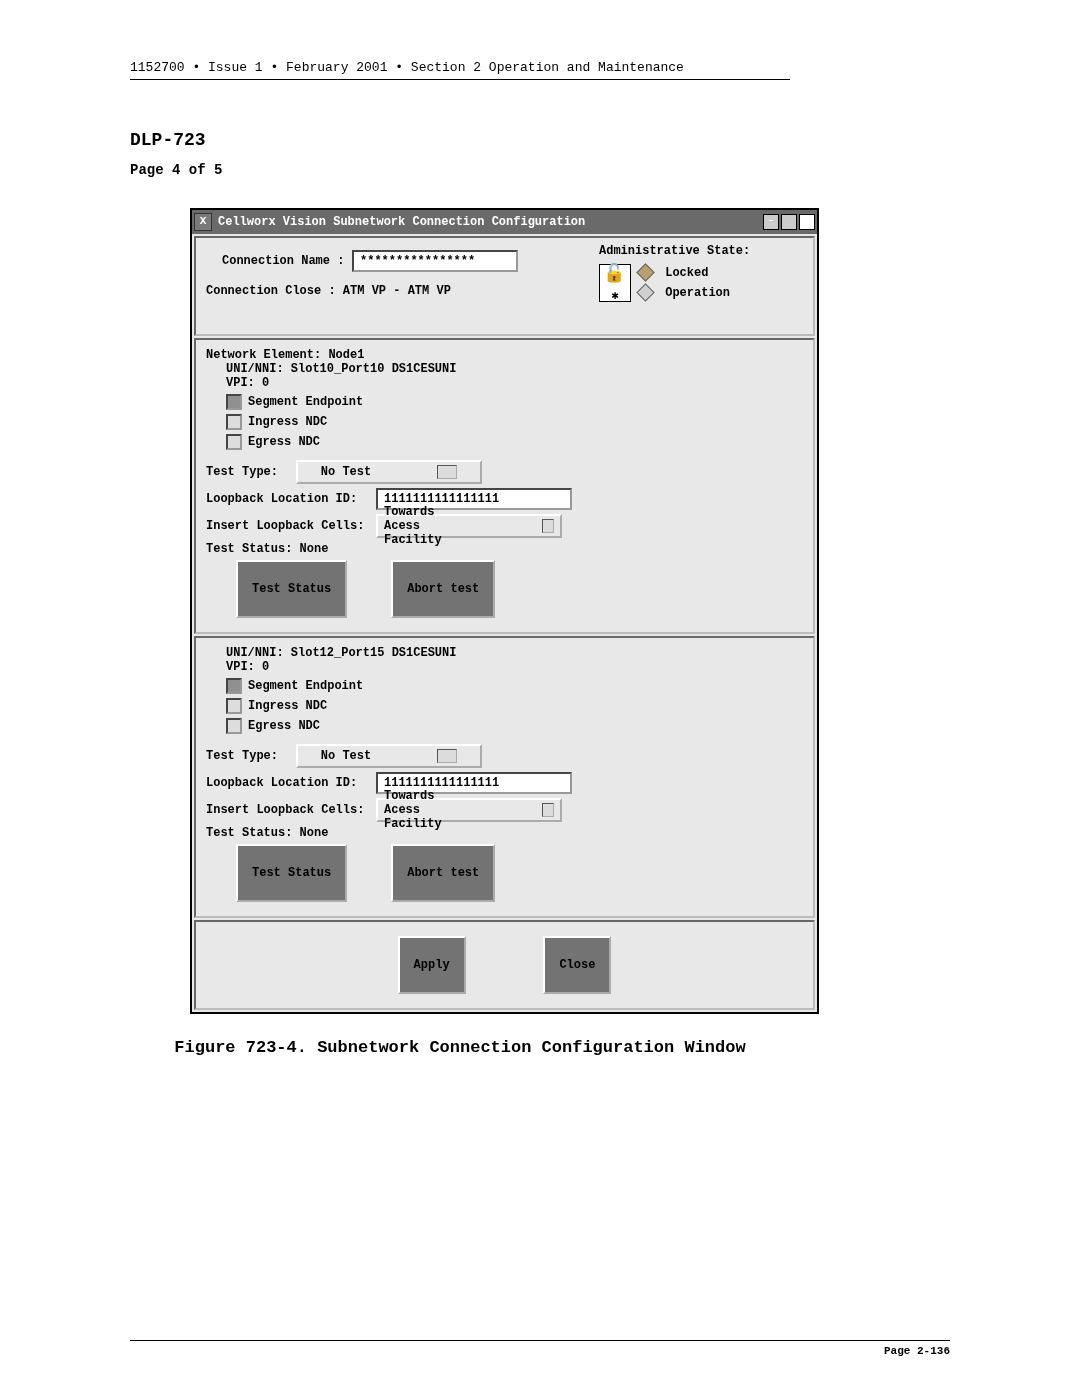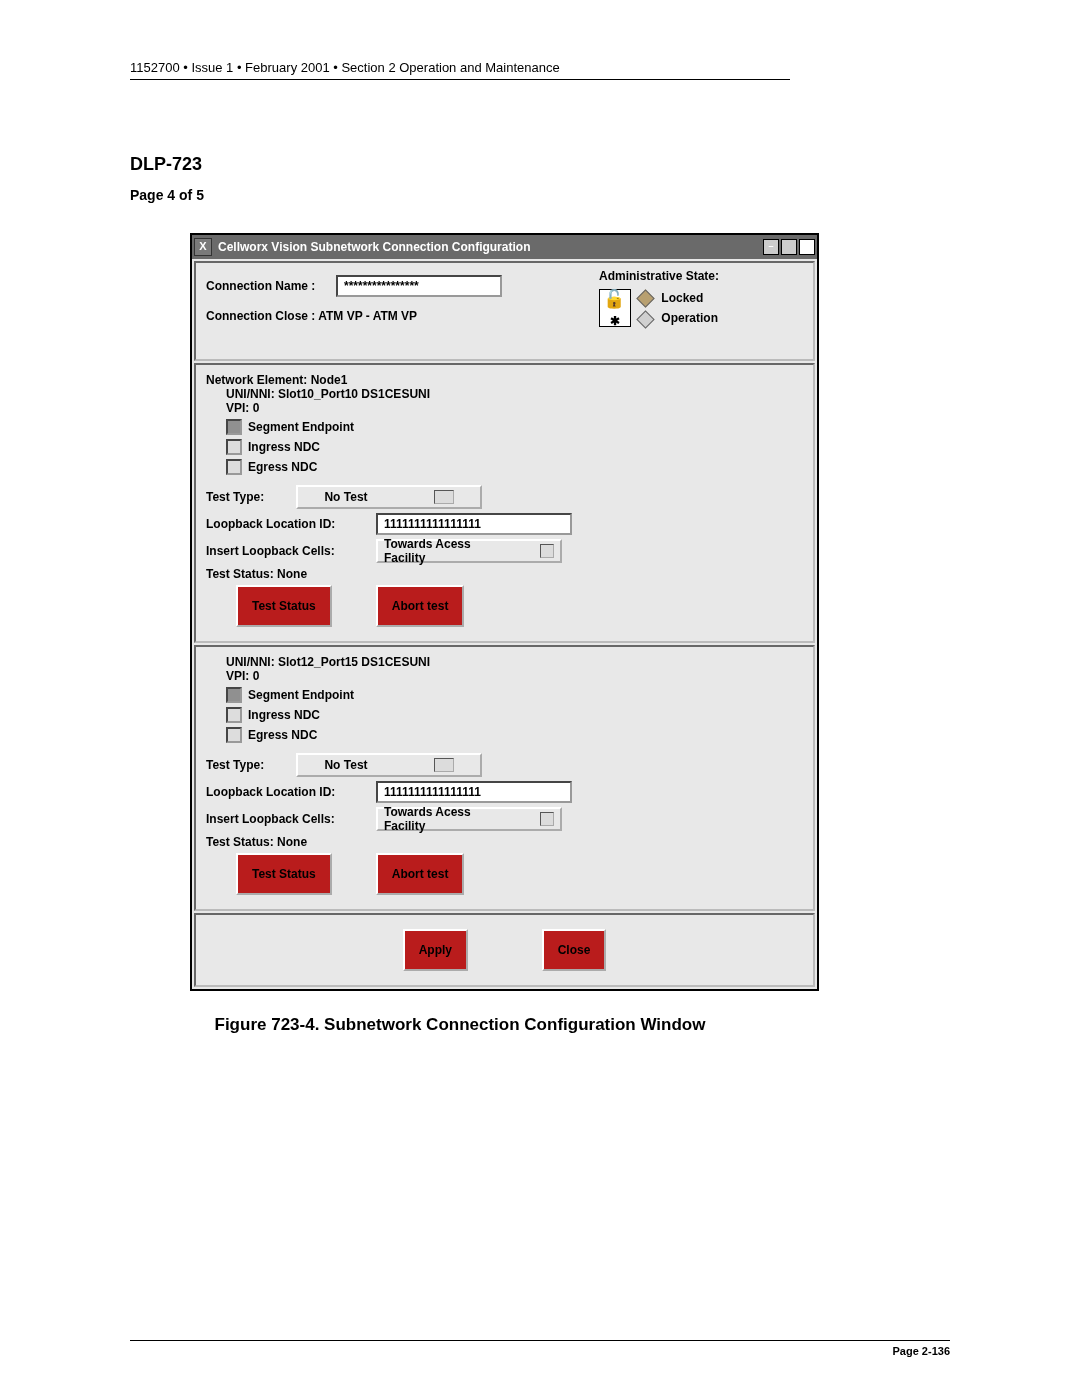--- a/index.html
+++ b/index.html
@@ -9,28 +9,29 @@
     font-family: Arial, Helvetica, sans-serif;
     font-size: 13px;
     color: #000;
   }
   .page {
     width: 920px;
     height: 1397px;
     box-sizing: border-box;
     position: relative;
     padding: 60px 130px 0 130px;
+    font-family: Liberation Mono, monospace;
   }
   .header-line {
     border-bottom: 1px solid #000;
     padding-bottom: 4px;
     font-size: 13px;
   }
   .dlp {
-    margin-top: 74px;
+    margin-top: 50px;
     font-weight: bold;
     font-size: 18px;
   }
   .pgof {
     margin-top: 12px;
     font-weight: bold;
     font-size: 14px;
   }
   .window {
     margin: 30px 0 0 60px;
@@ -69,21 +70,21 @@
   }
   .panel {
     background: #e8e8e8;
     border: 2px inset #bbb;
     margin: 2px;
     padding: 8px 10px 10px 10px;
     font-size: 12px;
     font-weight: bold;
   }
   .row { display: flex; align-items: center; margin: 4px 0; }
-  .lbl { display: inline-block; }
+  .lbl { display: inline-block; margin-left: 16px; }
   .textfield {
     background: #fff;
     border: 2px inset #999;
     height: 18px;
     padding: 0 6px;
     display: inline-flex;
     align-items: center;
     font-weight: bold;
     font-size: 12px;
   }
@@ -138,24 +139,24 @@
   .dd-handle {
     width: 18px; height: 12px;
     border: 1px inset #aaa;
     margin-left: 18px;
     background: #dcdcdc;
   }
   .btn3d {
     display: inline-flex;
     align-items: center;
     justify-content: center;
-    background: #b91c1c;
+    background: #737373;
     border: 2px outset #fff;
     height: 22px;
-    padding: 8px 14px;
+    padding: 16px 14px;
     font-weight: bold;
     font-size: 12px;
   }
   .labelw { width: 170px; display:inline-block; }
   .caption {
     text-align: center;
     font-weight: bold;
     font-size: 17px;
     margin-top: 24px;
   }

